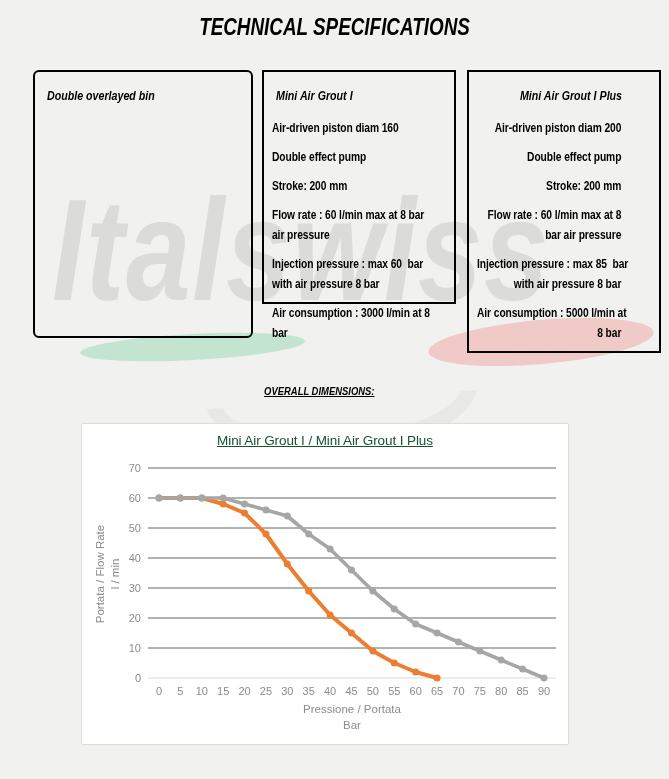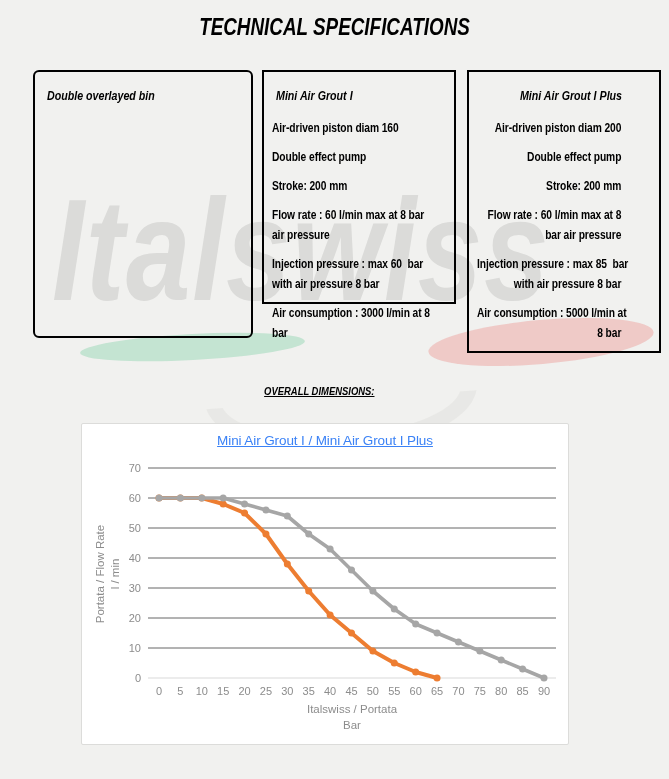--- a/index.html
+++ b/index.html
@@ -88,21 +88,21 @@
   }
   .dim-row{display:block;}
   
   .chart-card{
     position:absolute;left:81px;top:423px;width:486px;height:320px;
     background:#ffffff;border:1px solid #dcdcda;border-radius:2px;
     box-sizing:content-box;z-index:1;
   }
   .chart-title{
     position:absolute;top:9px;left:27px;width:432px;
-    text-align:center;color:#3b82f6;
+    text-align:center;color:#14532d;
     font-size:13.5px;letter-spacing:-.1px;
     text-decoration:underline;
   }
   .y-axis-label{
     position:absolute;left:-110px;top:134px;width:274px;height:32px;
     transform:rotate(-90deg);
     text-align:center;color:#8c8c8c;font-size:11.5px;line-height:1.3;
   }
   .x-axis-label{
     position:absolute;top:277px;left:54px;width:432px;
@@ -228,16 +228,16 @@
       <circle cx="312.27777777777777" cy="185" r="3.5" fill="#A6A6A6"></circle>
       <circle cx="333.6666666666667" cy="200" r="3.5" fill="#A6A6A6"></circle>
       <circle cx="355.05555555555554" cy="209" r="3.5" fill="#A6A6A6"></circle>
       <circle cx="376.44444444444446" cy="218" r="3.5" fill="#A6A6A6"></circle>
       <circle cx="397.8333333333333" cy="227" r="3.5" fill="#A6A6A6"></circle>
       <circle cx="419.22222222222223" cy="236" r="3.5" fill="#A6A6A6"></circle>
       <circle cx="440.6111111111111" cy="245" r="3.5" fill="#A6A6A6"></circle>
       <circle cx="462" cy="254" r="3.5" fill="#A6A6A6"></circle>
     </svg>
   <div class="x-axis-label">
-    <div>Italswiss / Portata</div>
+    <div>Pressione / Portata</div>
     <div>Bar</div>
   </div>
 </div>
 
 </body></html>

